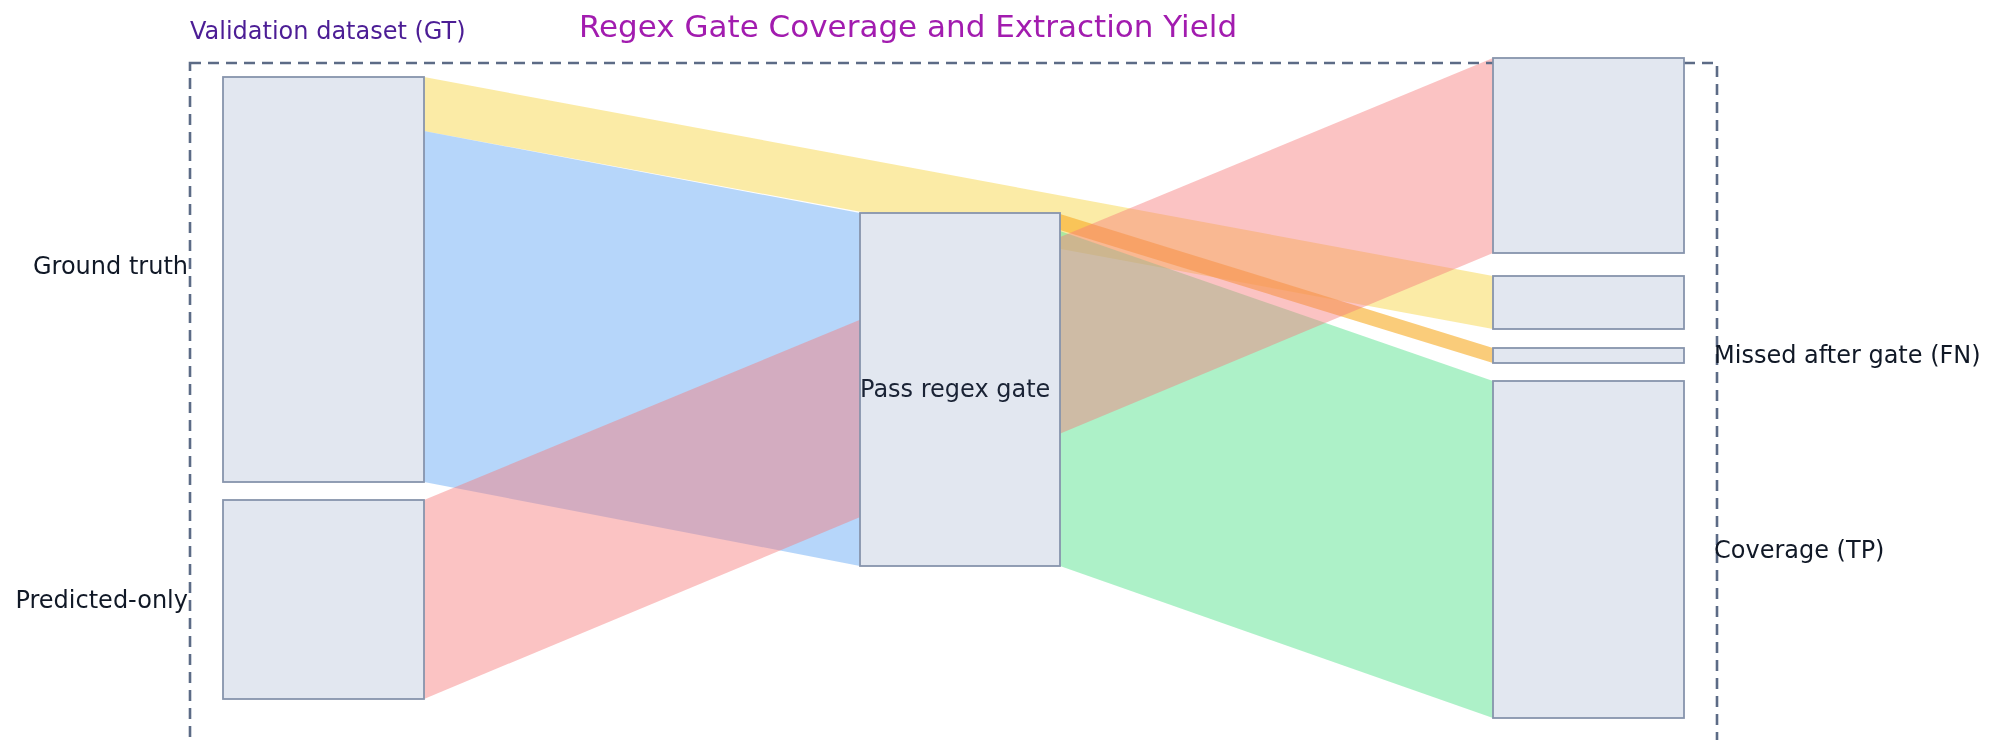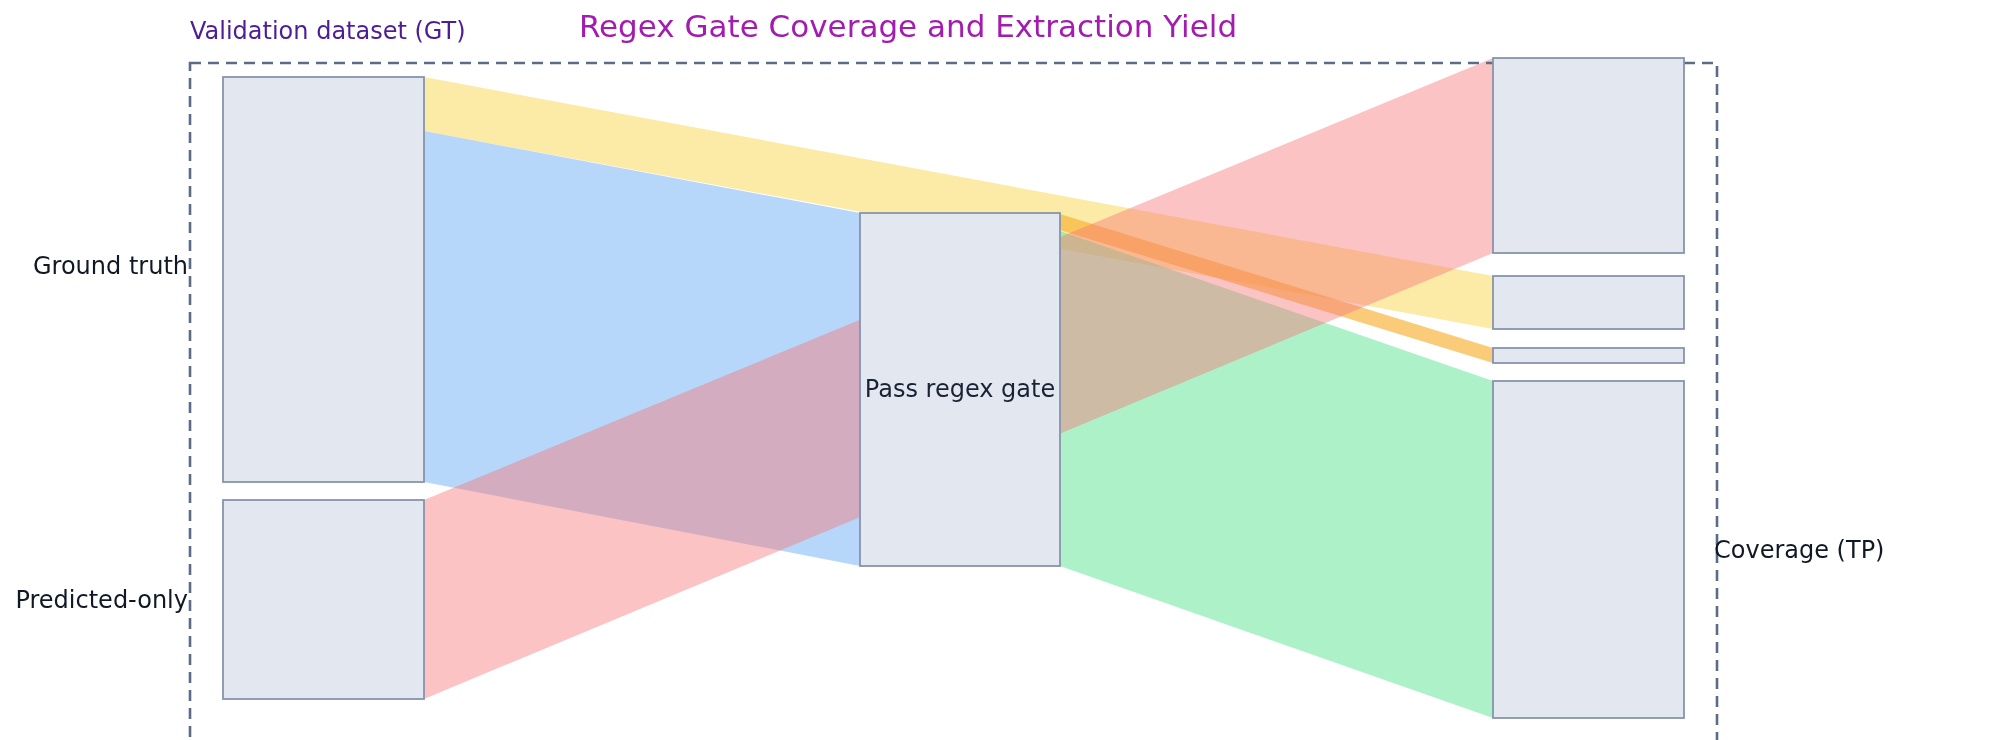--- a/index.html
+++ b/index.html
@@ -27,21 +27,20 @@
     color:#a21caf;
   }
   .dataset-lbl{
     left:190px;top:16px;
     color:#4c1d95;
   }
   .lbl-gt{right:1824px;top:251px;}
   .lbl-pred{right:1824px;top:585px;}
   .gate-lbl{
     left:860px;top:374px;width:200px;
-    text-align:center;
     color:#1a2335;
   }
   .lbl-fp{left:1714px;top:142px;}
   .lbl-mbr{left:1714px;top:287px;}
   .lbl-mag{left:1714px;top:340px;}
   .lbl-match{left:1714px;top:535px;}
 </style>
 </head>
 <body>
 
@@ -68,16 +67,17 @@
   <div class="lbl dataset-lbl">Validation dataset (GT)</div>
 
   <div class="lbl lbl-gt">Ground truth</div>
 
   <div class="lbl lbl-pred">Predicted-only</div>
 
   <div class="lbl gate-lbl">Pass regex gate</div>
 
 
 
+  <div class="lbl lbl-mag">Missed after gate (FN)</div>
 
   <div class="lbl lbl-match">Coverage (TP)</div>
 
 </div>
 
 </body></html>

